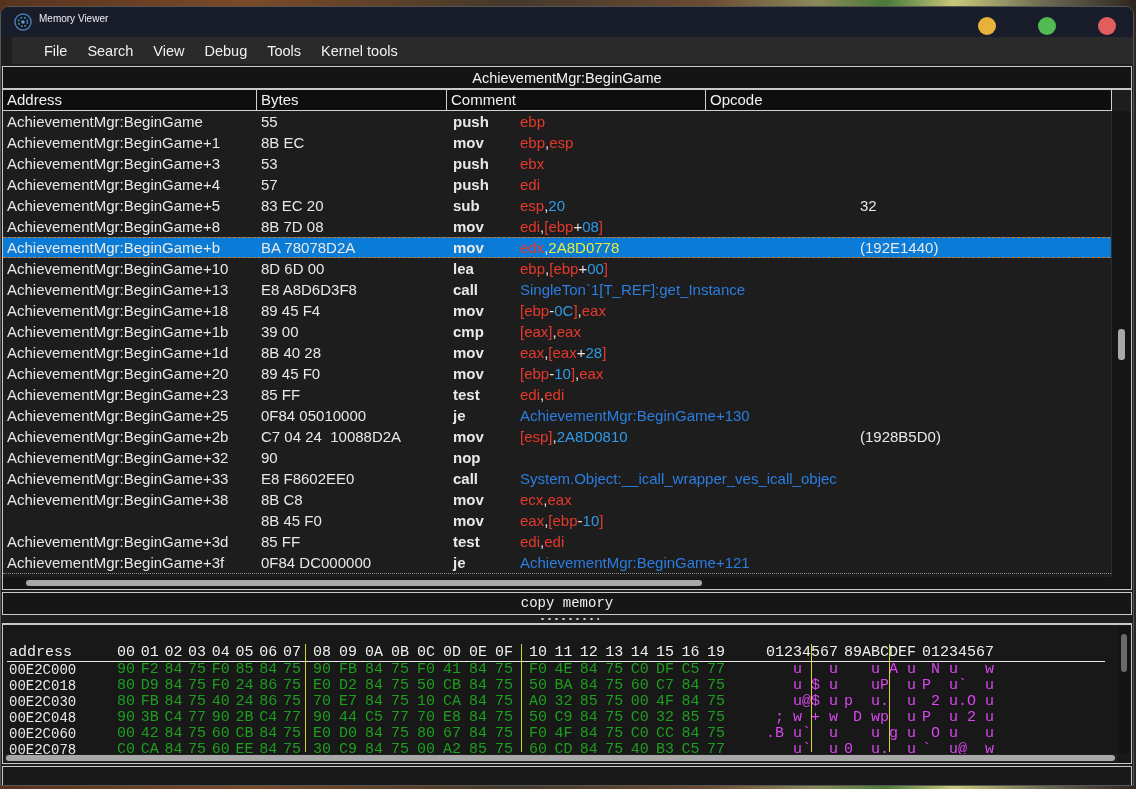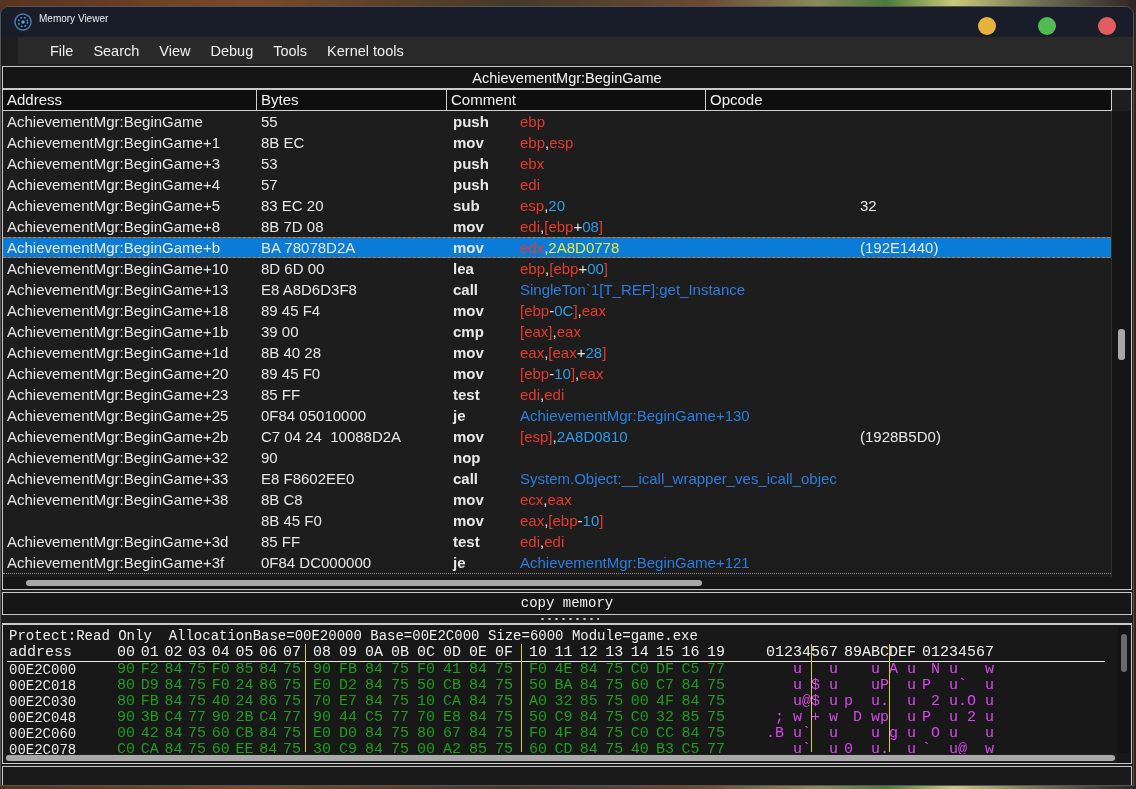--- a/index.html
+++ b/index.html
@@ -10,21 +10,21 @@
     border:1px solid #555;border-radius:9px 9px 0 0;overflow:hidden;box-sizing:border-box;}
   
   .titlebar{position:absolute;left:0;top:0;right:0;height:30px;background:#191d29;}
   .appicon{position:absolute;left:13px;top:6px;width:18px;height:18px;}
   .wtitle{position:absolute;left:38px;top:6px;font-size:10px;color:#eceff2;}
   .light{position:absolute;top:10px;width:18px;height:18px;border-radius:50%;}
   .light.y{left:977px;background:#e6b23c;}
   .light.g{left:1037px;background:#53b953;}
   .light.r{left:1097px;background:#e25d5d;}
   
-  .menubar{position:absolute;left:17px;top:30px;right:0;height:27px;background:#2a2a2a;display:flex;align-items:center;padding-left:22px;box-sizing:border-box;}
+  .menubar{position:absolute;left:11px;top:30px;right:0;height:27px;background:#2a2a2a;display:flex;align-items:center;padding-left:22px;box-sizing:border-box;}
   .menu-item{color:#f0f0f0;font-size:14.5px;padding:0 10px;}
   
   .list-title{position:absolute;left:1px;right:1px;top:59px;height:23px;line-height:22px;background:#141414;
     border:1px solid #c9c9c9;box-sizing:border-box;text-align:center;color:#f2f2f2;font-size:14.5px;}
   
   .disasm-panel{position:absolute;left:1px;right:1px;top:82px;height:501px;border:1px solid #c9c9c9;background:#1d1d1d;box-sizing:border-box;}
   .colhdr{position:absolute;left:0;top:0;right:19px;height:21px;display:flex;background:#0e0e0e;border-bottom:1px solid #d0d0d0;box-sizing:border-box;}
   .colcell{border-right:1px solid #d0d0d0;color:#f2f2f2;font-size:15px;line-height:20px;padding-left:4px;box-sizing:border-box;}
   .colcell.c0{width:254px;} .colcell.c1{width:190px;} .colcell.c2{width:406px;} .colcell.c3{flex:1;}
   .rows{position:absolute;left:0;top:21px;width:1112px;height:463px;border-bottom:1px dotted #8a8a8a;box-sizing:border-box;overflow:hidden;}
@@ -270,21 +270,20 @@
       </div>
     </div>
 
     <div class="copybar">copy memory</div>
 
     <div class="splitter">
       <div class="grip"></div>
     </div>
 
     <div class="hexpanel">
-      <div class="hexinfo">Protect:Read Only  AllocationBase=00E20000 Base=00E2C000 Size=6000 Module=game.exe</div>
       <div class="hexhdr" id="hexhdr">
         <span class="h-addr">address</span>
       <span class="hgroup g0">
             <span>00</span>
             <span>01</span>
             <span>02</span>
             <span>03</span>
             <span>04</span>
             <span>05</span>
             <span>06</span>

